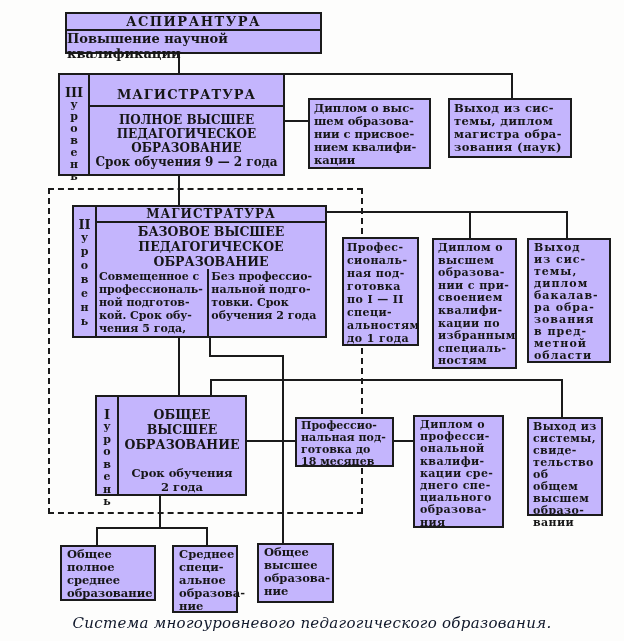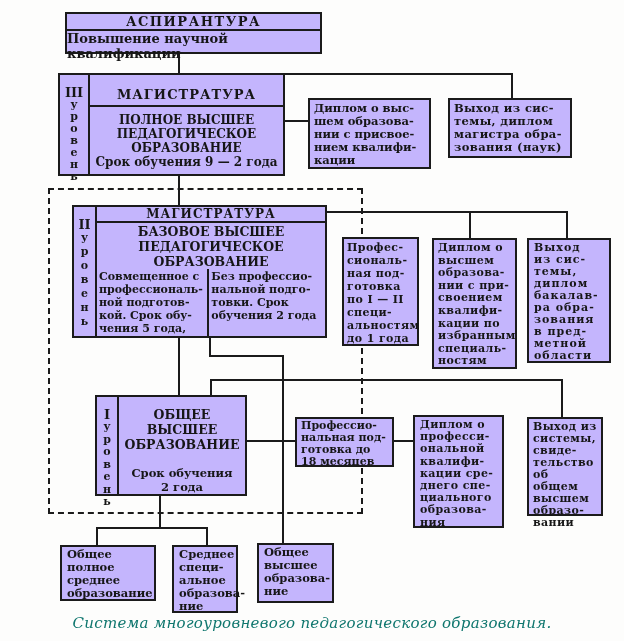--- a/index.html
+++ b/index.html
@@ -26,21 +26,21 @@
     box-sizing:border-box;border-right:2px solid #1b1b1b;
     text-align:center;font-weight:bold;
   }
   .numeral{font-size:13px;line-height:13px;padding-top:11px;}
   .word{font-size:11px;white-space:pre-line;}
   .hdr{box-sizing:border-box;border-bottom:2px solid #1b1b1b;font-weight:bold;}
   .sp1{letter-spacing:1px;}
   .sp05{letter-spacing:0.4px;}
   .caption{
     position:absolute;left:0;top:614px;width:100%;text-align:center;
-    font-style:italic;font-size:15px;color:#0f766e;letter-spacing:0.3px;
+    font-style:italic;font-size:15px;color:#0f172a;letter-spacing:0.3px;
   }
 </style>
 </head>
 <body>
 
 <div id="stage">
 
   <div class="dashed" style="left:48px;top:188px;width:315px;height:326px;"></div>
 
   <div class="ln" style="left:178px;top:53px;width:2px;height:20px;"></div>

